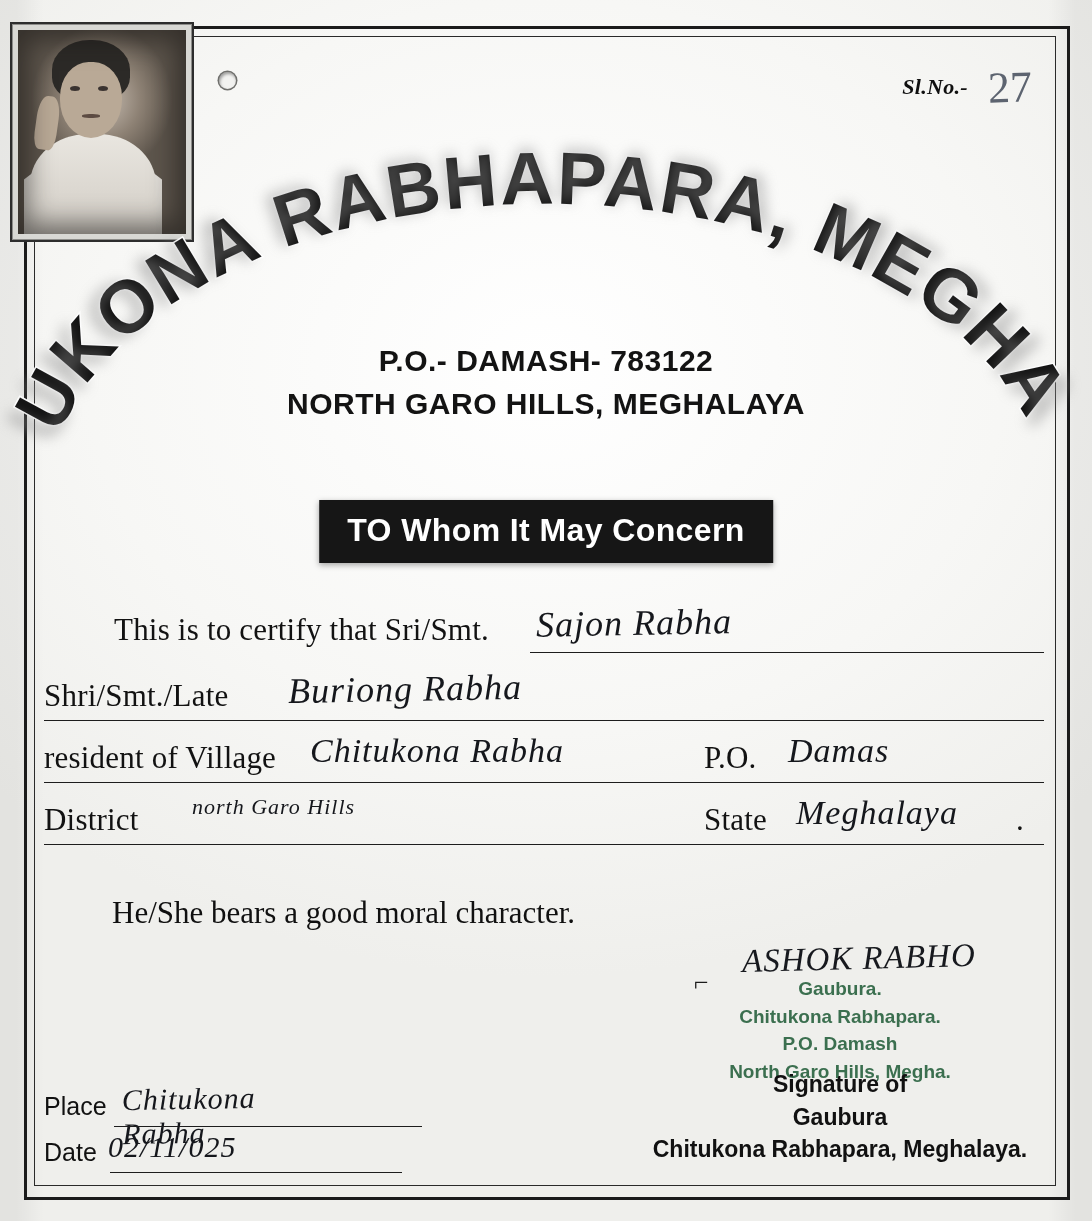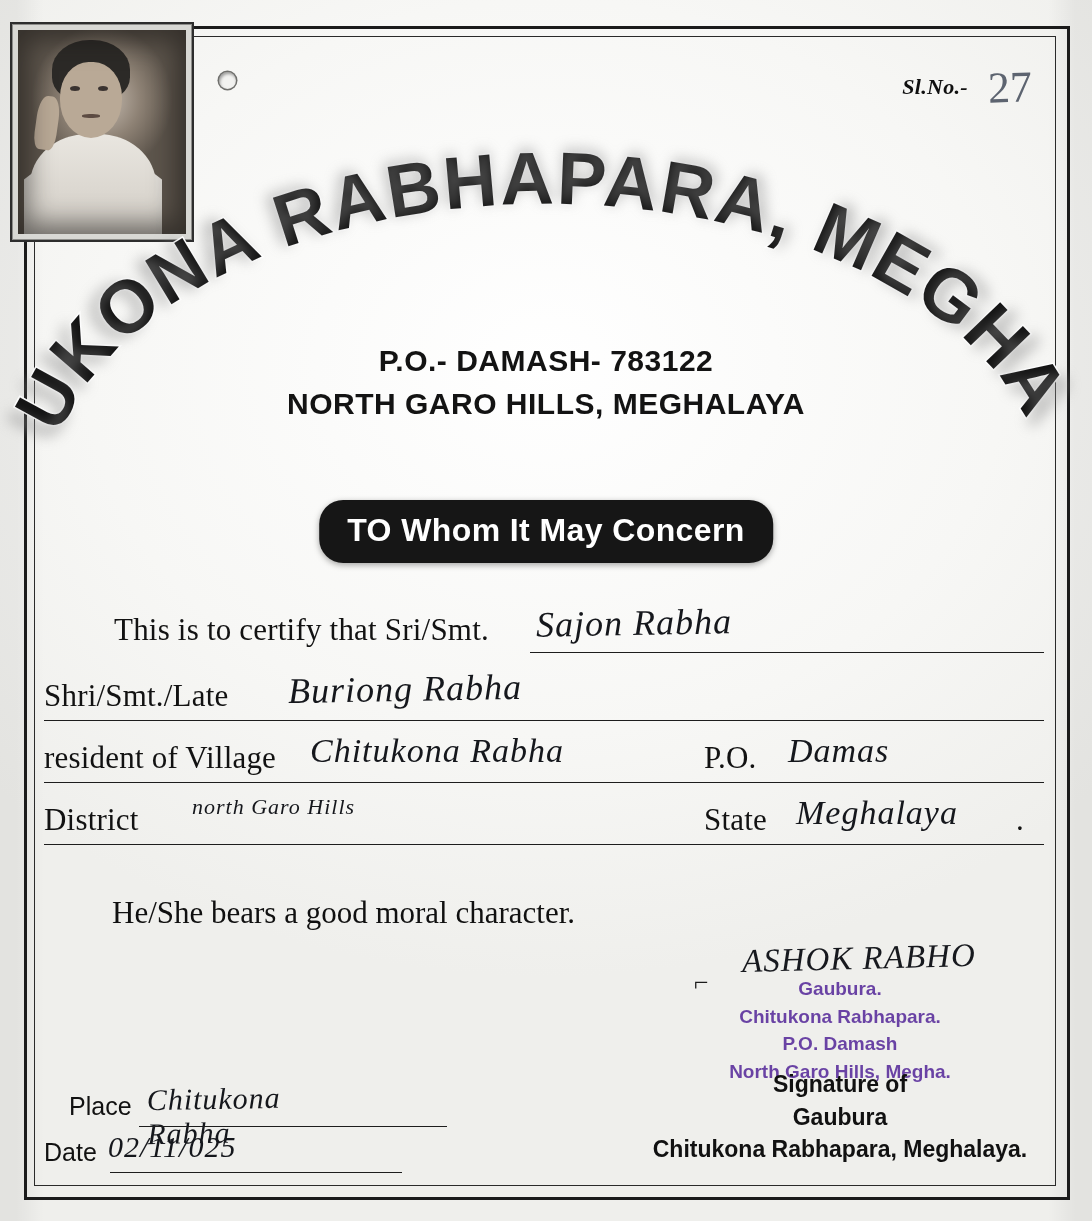--- a/index.html
+++ b/index.html
@@ -168,21 +168,21 @@
     left: 50%;
     transform: translateX(-50%);
     top: 500px;
     background: #161616;
     color: #fff;
     font-family: "Liberation Sans", sans-serif;
     font-weight: 700;
     font-size: 32px;
     letter-spacing: .4px;
     padding: 12px 28px 14px;
-    border-radius: 24px;
+    border-radius: 0;
     white-space: nowrap;
     box-shadow: 0 2px 6px rgba(0,0,0,.35);
   }
 
   
   #form {
     position: absolute;
     left: 44px; top: 608px;
     width: 1000px;
     font-family: "Liberation Serif", serif;
@@ -224,21 +224,21 @@
   
   #stamp {
     position: absolute;
     left: 690px; top: 975px;
     width: 300px;
     text-align: center;
     font-family: "Liberation Sans", sans-serif;
     font-weight: 700;
     font-size: 19px;
     line-height: 1.45;
-    color: #4c1d95;
+    color: #14532d;
     opacity: .82;
     filter: blur(.35px);
   }
   #stamp-sign{
     position:absolute; left:742px; top:940px;
     font-family:"Liberation Serif", serif;
     font-size:33px; font-style:italic; letter-spacing:1px;
     color:#17191e;
     transform: rotate(-1.5deg);
   }
@@ -261,21 +261,21 @@
   }
 
   
   #place-row, #date-row {
     position: absolute;
     font-family: "Liberation Sans", sans-serif;
     font-size: 25px;
     font-weight: 400;
     color: #111;
   }
-  #place-row { left: 44px; top: 1092px; margin-left: 25px; }
+  #place-row { left: 44px; top: 1092px; }
   #date-row  { left: 44px; top: 1138px; }
   .pd-hand {
     position: absolute;
     font-family: "Liberation Serif", serif;
     font-style: italic;
     font-size: 30px;
     letter-spacing: 1px;
     color: #15171c;
   }
   .pd-rule {

